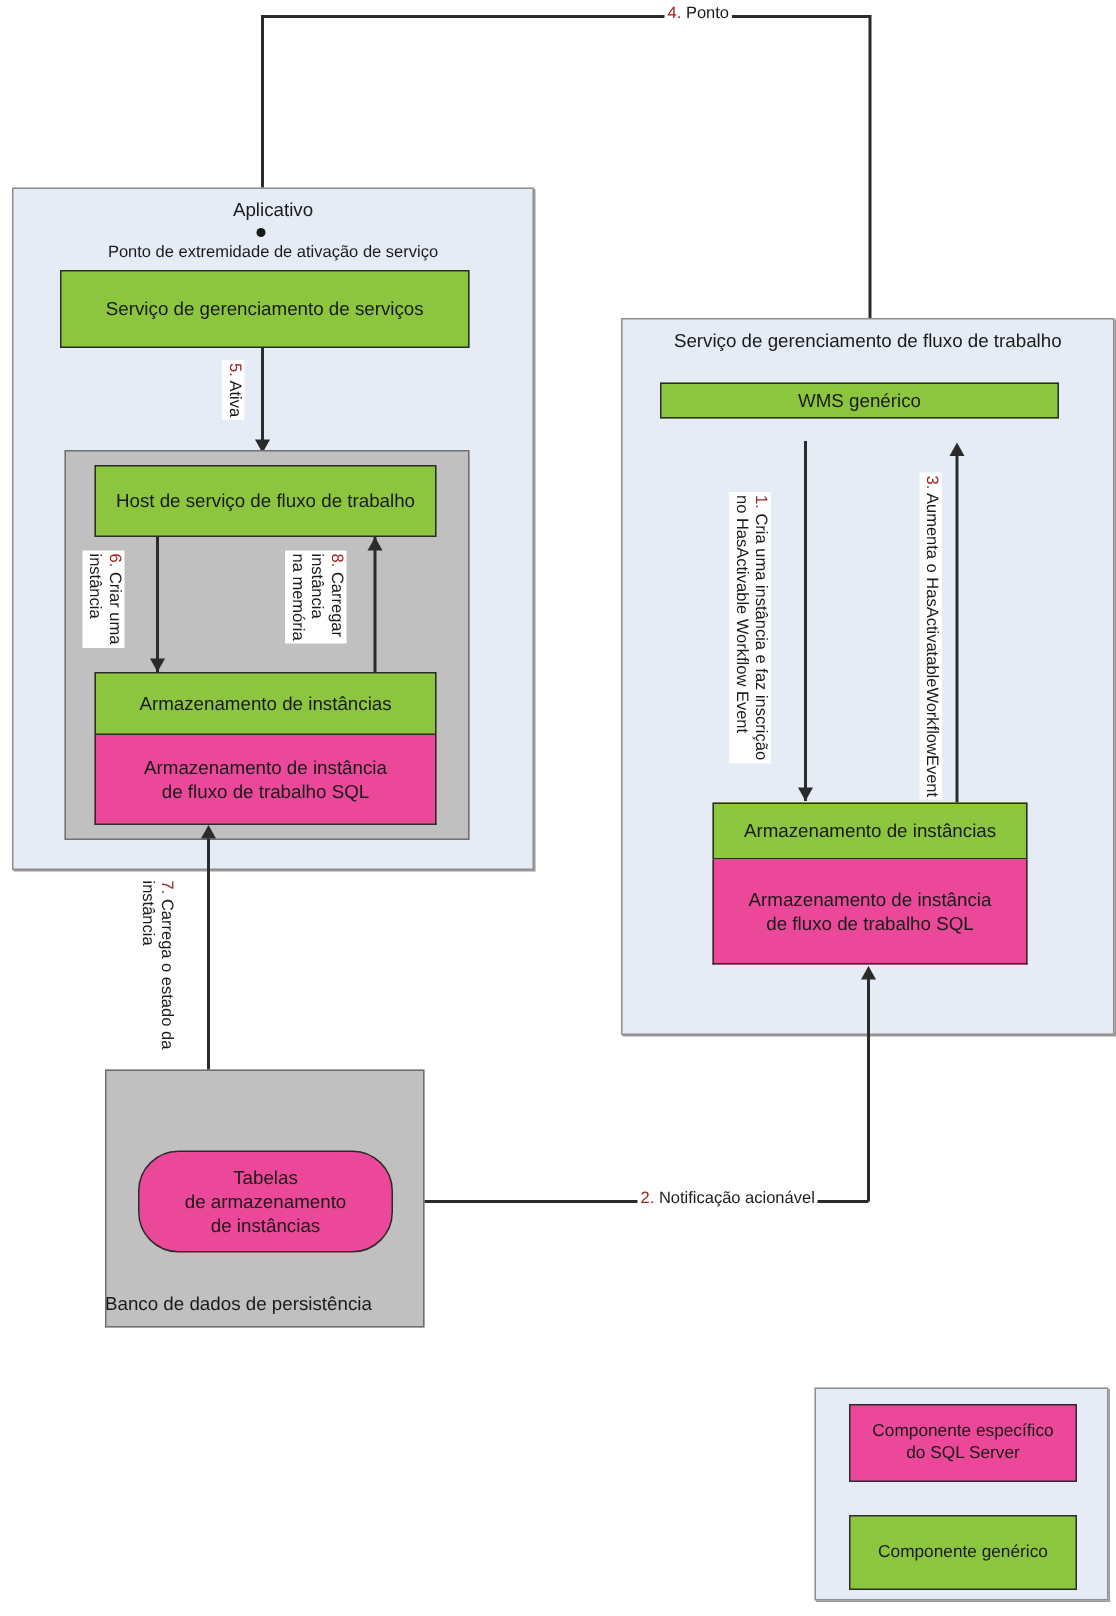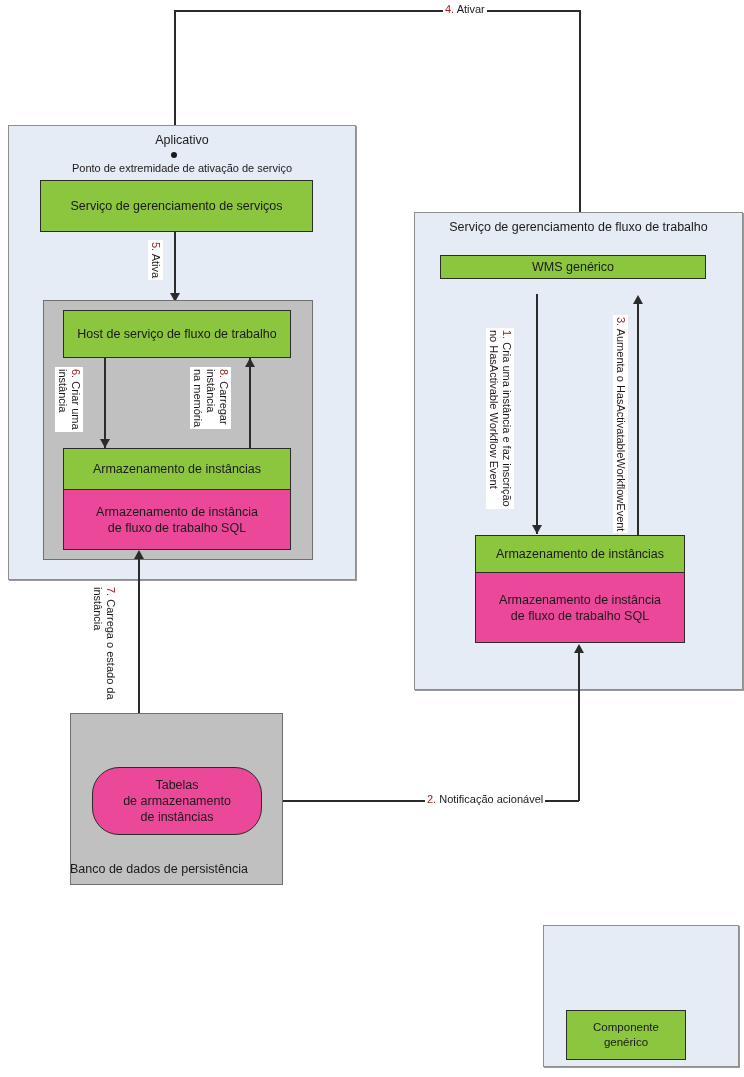--- a/index.html
+++ b/index.html
@@ -105,21 +105,21 @@
 </style>
 </head>
 <body>
 
 <div id="stage">
 
   <div class="hline" style="left:175px;top:10px;width:405px;"></div>
   <div class="vline" style="left:174px;top:10px;height:142px;"></div>
   <div class="vline" style="left:579px;top:10px;height:246px;"></div>
   <div class="arrow-down" style="left:170px;top:143px;"></div>
-  <div class="elabel hlabel" style="left:443px;top:2px;"><span class="num">4.</span> <span>Ativar</span></div>
+  <div class="elabel hlabel" style="left:443px;top:2px;"><span class="num">4.</span> <span>Ponto</span></div>
 
   <div class="panel" style="left:8px;top:125px;width:348px;height:455px;"></div>
   <div class="panel-title" style="left:8px;top:133px;width:348px;">Aplicativo</div>
   <div class="caption" style="left:8px;top:162px;width:348px;text-align:center;">Ponto de extremidade de ativação de serviço</div>
   <div class="dot" style="left:171px;top:152px;"></div>
 
   <div class="box green" style="left:40px;top:180px;width:273px;height:52px;">
       <span>Serviço de gerenciamento de serviços</span>
     </div>
 
@@ -183,17 +183,21 @@
 
   <div class="grayzone" style="left:70px;top:713px;width:213px;height:172px;"></div>
   <div class="box orange" style="left:92px;top:767px;width:170px;height:68px;flex-direction:column;border-radius:27px;">
     <span>Tabelas</span>
     <span>de armazenamento</span>
     <span>de instâncias</span>
   </div>
   <div class="caption" style="left:70px;top:862px;width:173px;text-align:center;font-size:12.5px;">Banco de dados de persistência</div>
 
   <div class="legend" style="left:543px;top:925px;width:196px;height:142px;"></div>
-  <div class="box green" style="left:566px;top:1010px;width:120px;height:50px;font-size:11.5px;text-align:center;">
+  <div class="box orange" style="left:566px;top:936px;width:152px;height:52px;flex-direction:column;font-size:11.5px;">
+    <span>Componente específico</span>
+    <span>do SQL Server</span>
+  </div>
+  <div class="box green" style="left:566px;top:1010px;width:152px;height:50px;font-size:11.5px;text-align:center;">
       <span>Componente genérico</span>
     </div>
 
 </div>
 
 </body></html>

